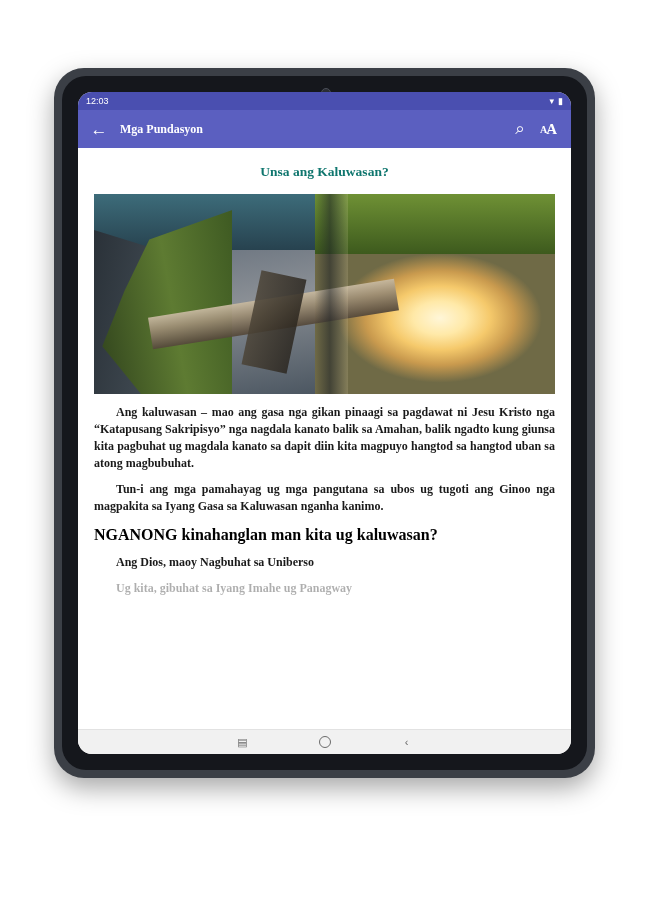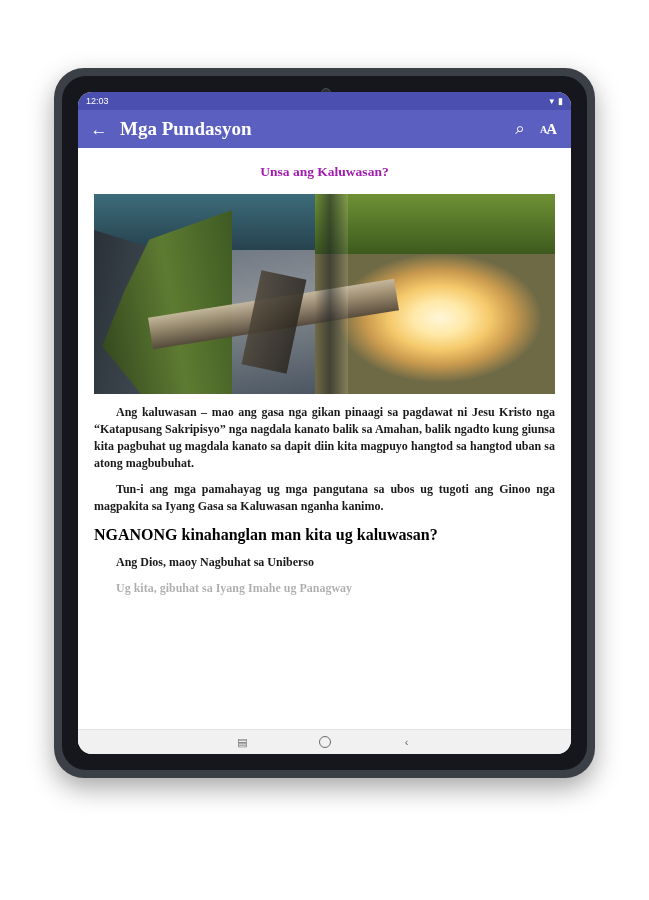--- a/index.html
+++ b/index.html
@@ -94,21 +94,21 @@
     width: 22px;
     height: 22px;
     display: flex;
     align-items: center;
     justify-content: center;
     font-size: 17px;
     line-height: 1;
     cursor: pointer;
   }
   #app-title {
-    font-size: 19px;
+    font-size: 12px;
     font-weight: bold;
     margin-left: 10px;
     font-family: "Liberation Serif", serif;
     flex: 1 1 auto;
     white-space: nowrap;
     overflow: hidden;
   }
   .appbar-action {
     width: 26px;
     height: 26px;
@@ -130,21 +130,21 @@
   #content {
     flex: 1 1 auto;
     overflow: hidden;
     background: #ffffff;
     padding: 14px 16px 0 16px;
     box-sizing: border-box;
     font-family: "Liberation Serif", serif;
   }
   #article-heading {
     text-align: center;
-    color: #a21caf;
+    color: #0f766e;
     font-size: 13.5px;
     font-weight: bold;
     margin: 2px 0 14px 0;
   }
 
   
   #hero-image {
     width: 100%;
     height: 200px;
     position: relative;

